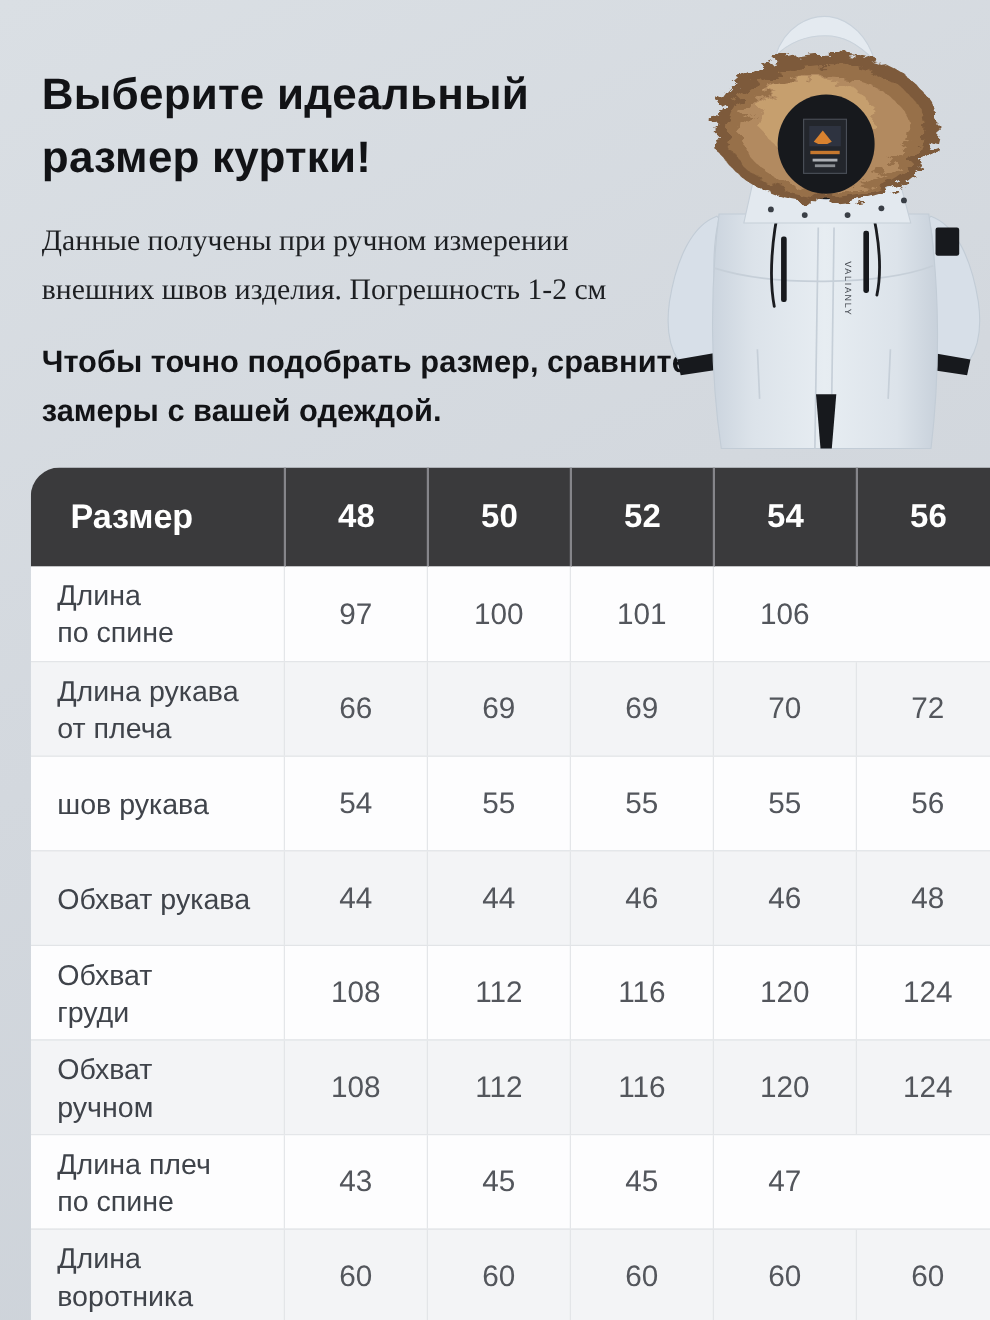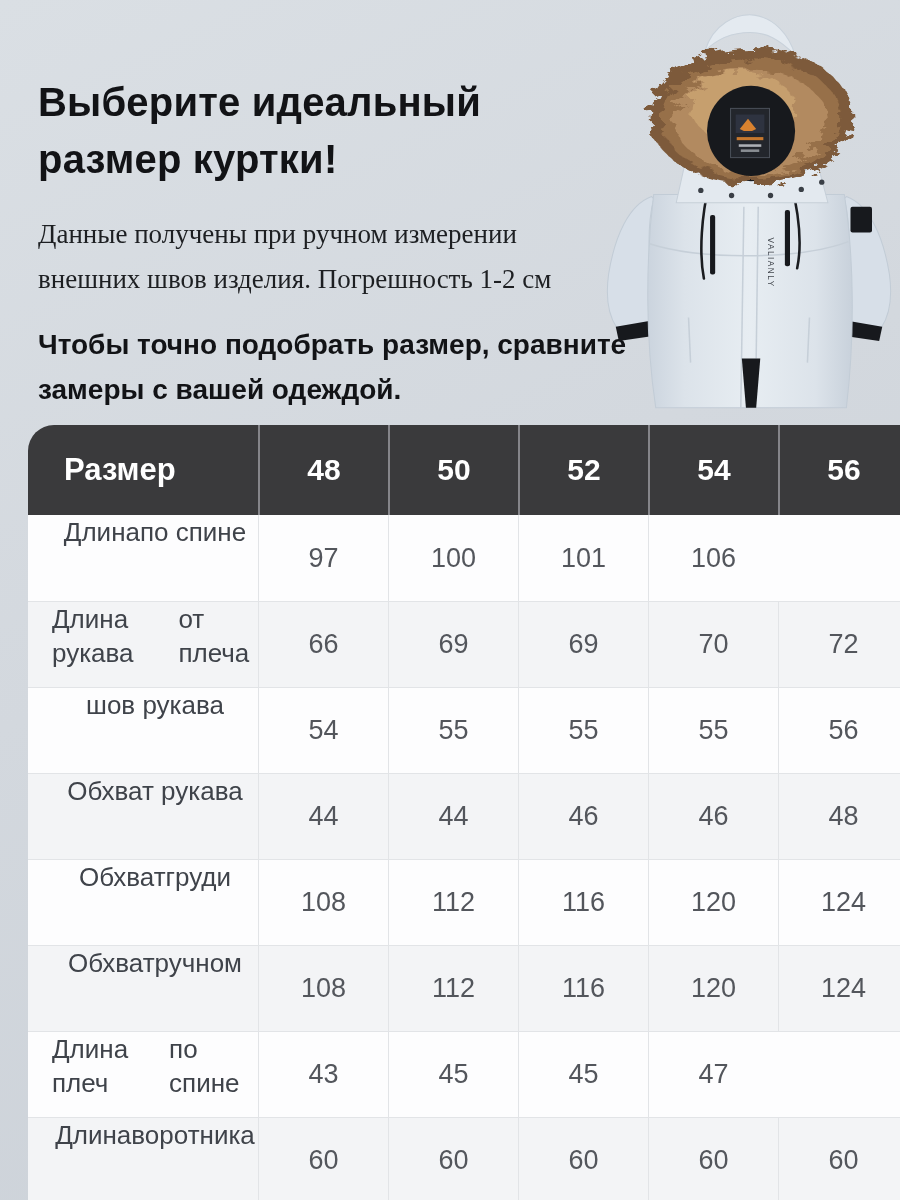--- a/index.html
+++ b/index.html
@@ -16,21 +16,21 @@
     --label-text:#3f434a;
   }
   *{margin:0;padding:0;box-sizing:border-box;}
   html,body{width:900px;height:1200px;overflow:hidden;}
   body{
     position:relative;
     font-family:"Liberation Sans","DejaVu Sans",sans-serif;
     background:linear-gradient(155deg,#dadfe4 0%,var(--page-bg) 45%,#cad0d7 100%);
   }
   .hero{position:absolute;left:38px;top:58px;width:570px;}
-  .page-title{font-size:40px;font-weight:700;line-height:57px;color:var(--title-text);letter-spacing:.2px;margin-top:16px;}
+  .page-title{font-size:40px;font-weight:700;line-height:57px;color:var(--title-text);letter-spacing:.2px;}
   .page-title span{display:block;}
   .subtitle{margin-top:24px;font-size:27px;line-height:45px;font-weight:400;color:var(--body-text);font-family:Liberation Serif, serif;}
   .subtitle span{display:block;white-space:nowrap;}
   .note{margin-top:20px;font-size:28px;line-height:45px;font-weight:700;color:var(--title-text);}
   .note span{display:block;white-space:nowrap;}
 
   .jacket{position:absolute;top:10px;right:-8px;width:318px;height:410px;}
 
   .size-table{
     position:absolute;left:28px;top:425px;width:884px;
@@ -45,21 +45,21 @@
     font-size:30px;font-weight:700;border-left:2px solid var(--header-divider);
   }
   .header-cell.first{justify-content:flex-start;padding-left:36px;border-left:none;font-size:31px;}
   .body-row{
     display:grid;grid-template-columns:230px repeat(5,130px);
     height:86px;background:var(--row-bg);border-top:1px solid var(--grid-line);
   }
   .body-row:first-of-type{border-top:none;}
   .body-row.alt{background:var(--row-alt-bg);}
   .label-cell{
-    display:flex;justify-content:center;
+    display:flex;flex-direction:column;justify-content:center;
     padding-left:24px;font-size:26px;line-height:34px;color:var(--label-text);
   }
   .value-cell{
     display:flex;align-items:center;justify-content:center;
     font-size:27px;font-weight:400;color:var(--cell-text);
     border-left:1px solid var(--grid-line);
     text-align:center;
   }
 
   

